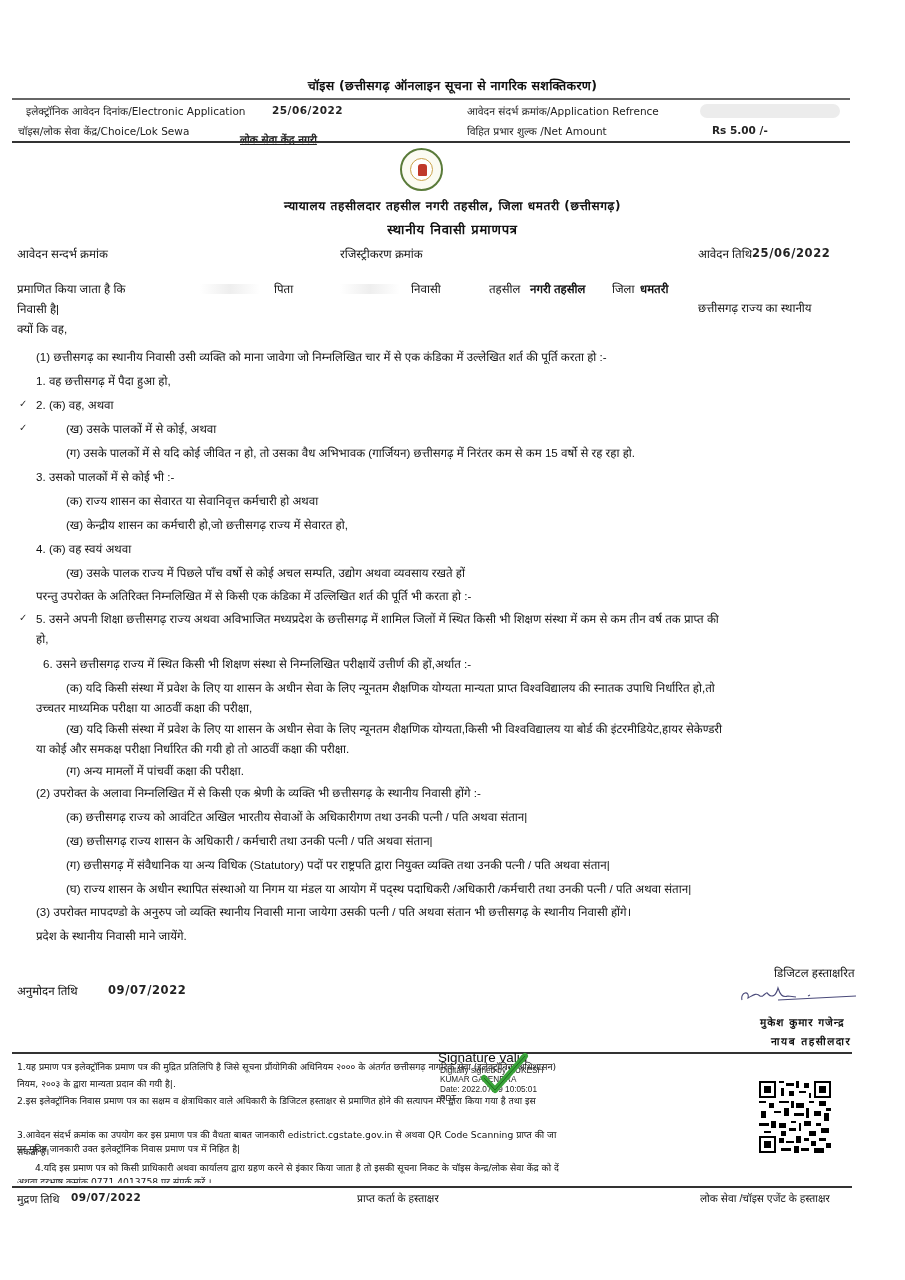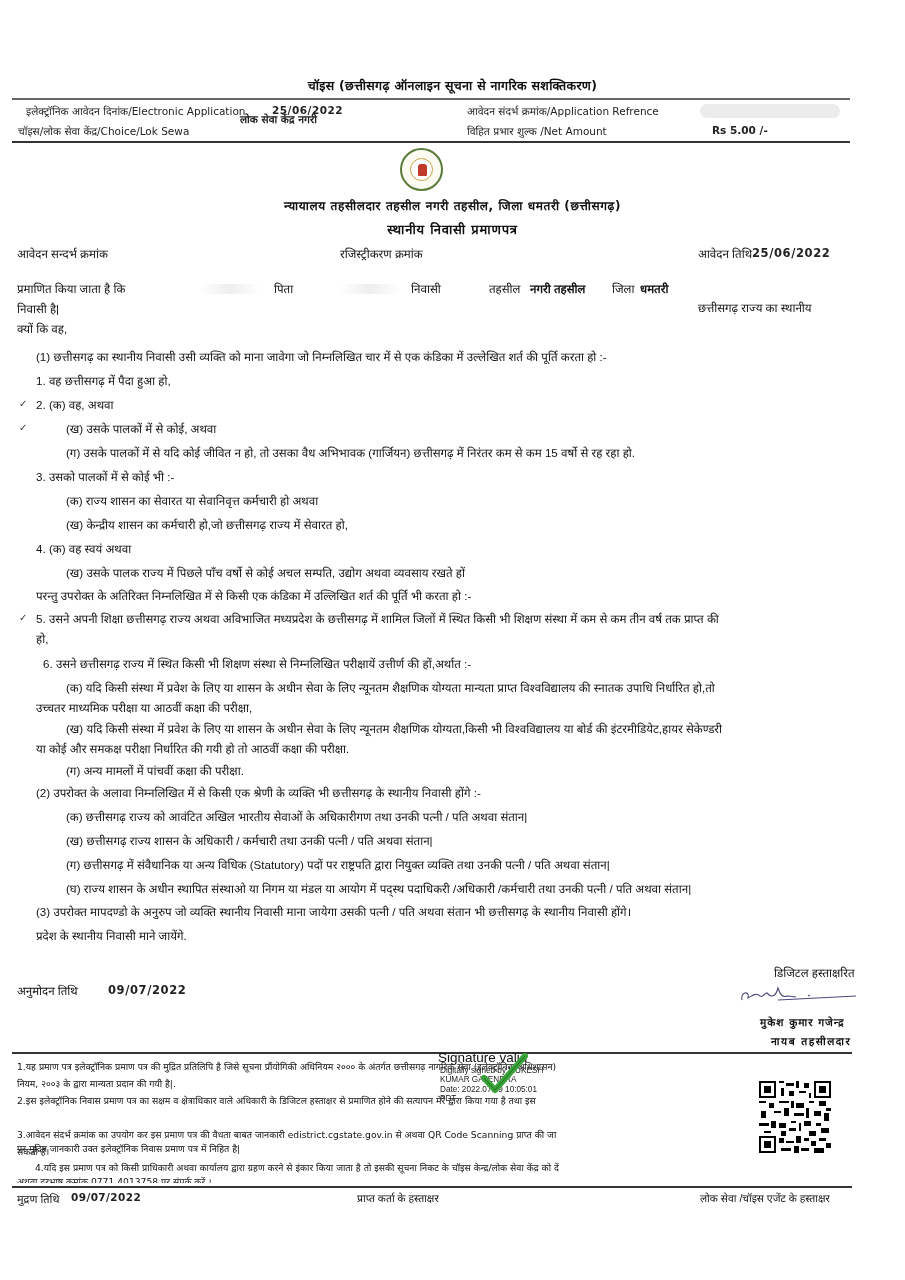--- a/index.html
+++ b/index.html
@@ -28,21 +28,21 @@
   </style>
 </head>
 <body>
 
 <div class="abs hdr-title">चॉइस (छत्तीसगढ़ ऑनलाइन  सूचना से नागरिक सशक्तिकरण)</div>
 <div class="hline" style="left:12px; top:98px; width:838px; border-top:2px solid #666;"></div>
 
 <div class="abs meta" style="left:18px; top:104px;padding-left:8px;">इलेक्ट्रॉनिक आवेदन दिनांक/Electronic Application</div>
 <div class="abs meta bold" style="left:272px; top:104px; letter-spacing:0.5px;">25/06/2022</div>
 <div class="abs meta" style="left:18px; top:124px;">चॉइस/लोक सेवा केंद्र/Choice/Lok Sewa</div>
-<div class="abs meta bold" style="left:240px; top:112px;">लोक सेवा केंद्र नगरी</div>
+<div class="abs meta bold" style="left:240px; top:132px;text-decoration:underline;">लोक सेवा केंद्र नगरी</div>
 
 <div class="abs meta" style="left:467px; top:104px;">आवेदन संदर्भ क्रमांक/Application Refrence</div>
 <div class="abs" style="left:700px; top:104px; width:140px; height:14px; border-radius:7px; background:#ececec;"></div>
 <div class="abs meta" style="left:467px; top:124px;">विहित प्रभार शुल्क /Net Amount</div>
 <div class="abs meta bold" style="left:712px; top:124px;">Rs 5.00 /-</div>
 <div class="hline" style="left:12px; top:141px; width:838px;"></div>
 
 <div class="emblem">
   <div class="inner">
       <div class="lion"></div>

